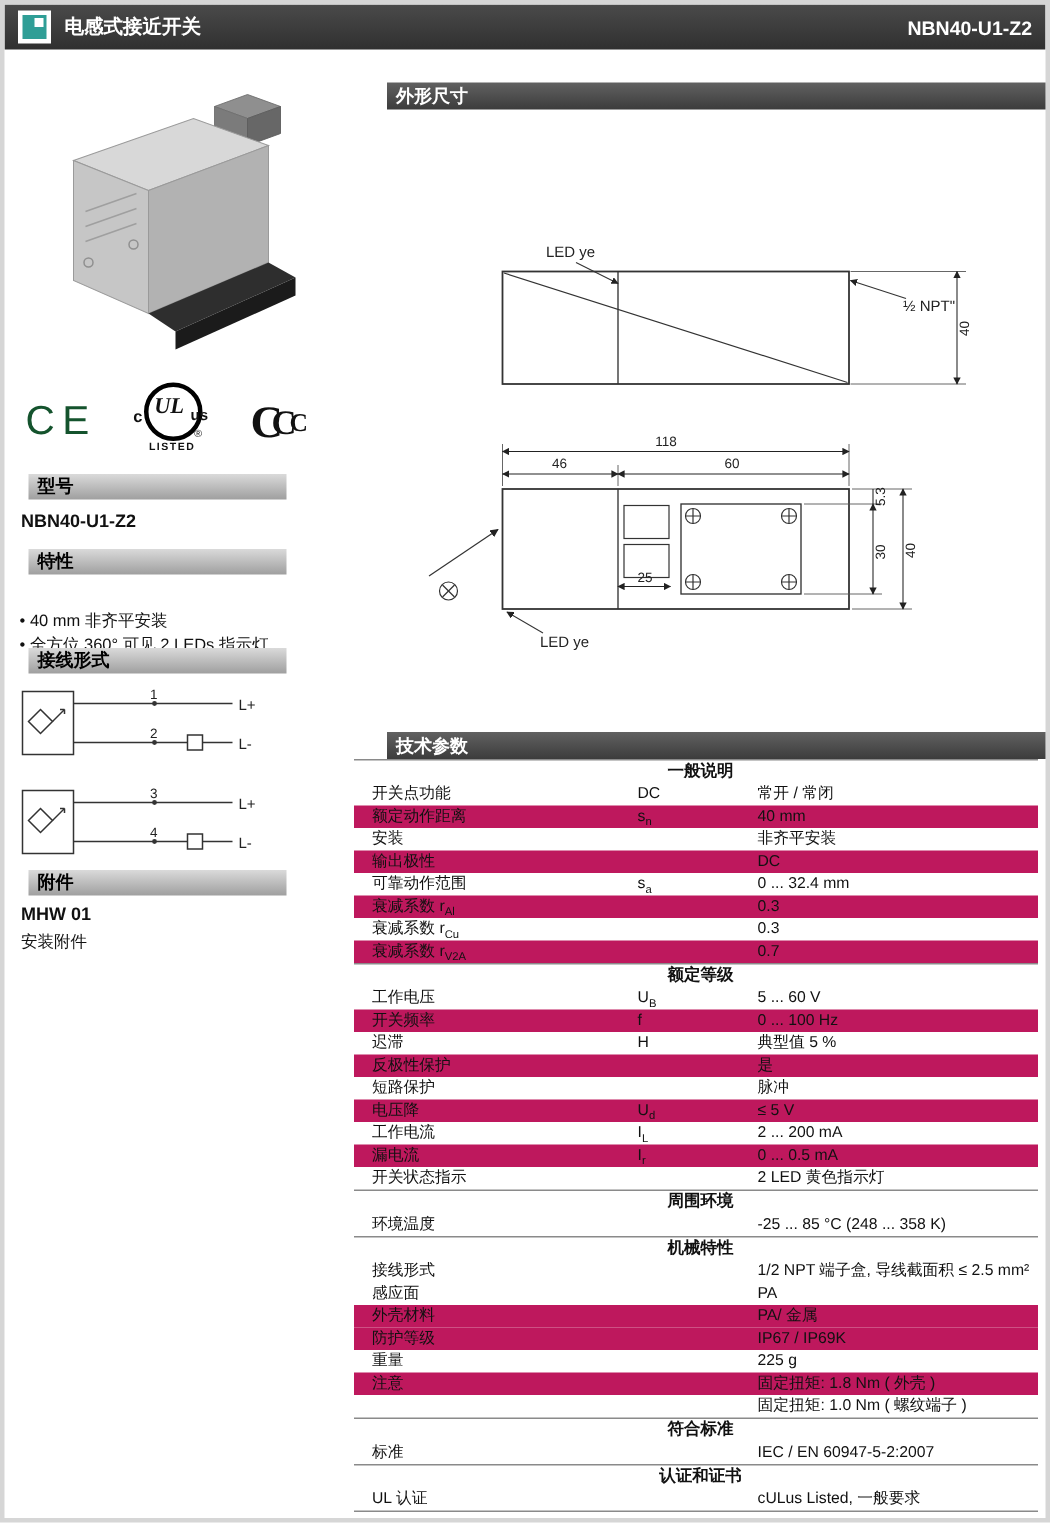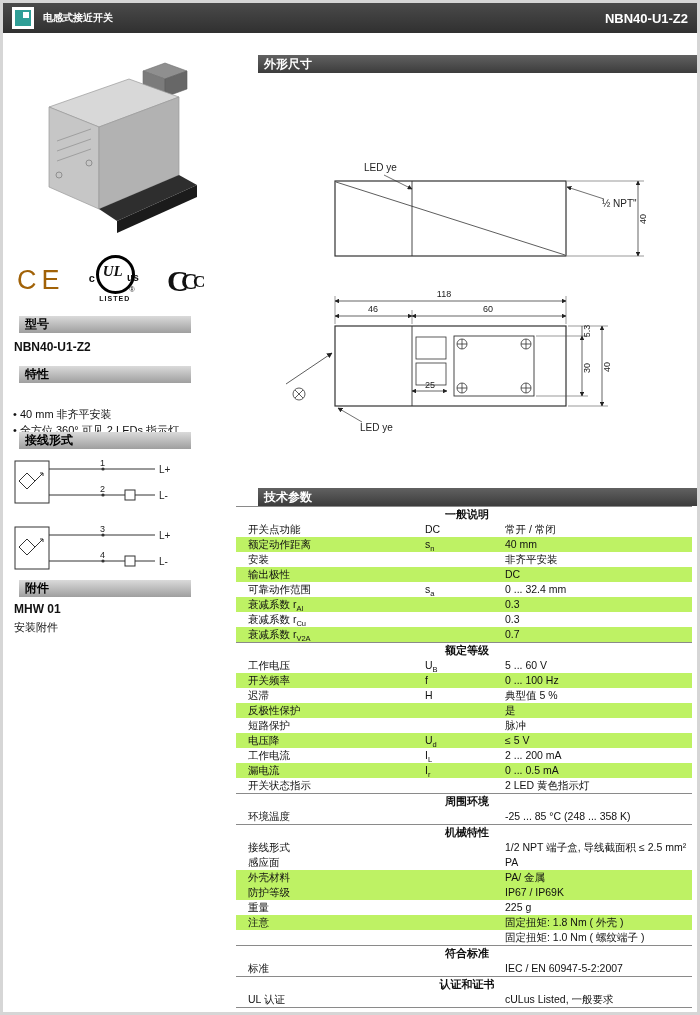--- a/index.html
+++ b/index.html
@@ -8,27 +8,27 @@
     font-family:"Liberation Sans","DejaVu Sans",sans-serif;color:#111;
   }
   .page{position:absolute;left:3px;top:3px;width:694px;height:1009px;background:#fff;overflow:hidden;}
 
   
   .topbar{position:absolute;left:0;top:0;width:694px;height:30px;background:linear-gradient(#4a4a4a,#303030);
     display:flex;align-items:center;padding:0 9px;box-sizing:border-box;}
   .logo-box{width:22px;height:22px;background:#fff;display:flex;align-items:center;justify-content:center;margin-right:9px;flex:0 0 auto;}
   .logo-inner{width:16px;height:16px;background:#2f9e96;position:relative;}
   .logo-inner::after{content:"";position:absolute;right:2px;top:2px;width:6px;height:6px;background:#fff;}
-  .topbar-title{color:#fff;font-size:10px;font-weight:bold;}
+  .topbar-title{color:#fff;font-size:13px;font-weight:bold;}
   .topbar-part{margin-left:auto;color:#fff;font-size:13px;font-weight:bold;}
 
   
   .photo{position:absolute;left:8px;top:42px;width:212px;height:200px;}
   .certs{position:absolute;left:14px;top:250px;width:198px;height:54px;display:flex;align-items:center;justify-content:space-between;}
-  .ce-mark{font-size:27px;letter-spacing:5px;color:#a16207;font-weight:400;}
+  .ce-mark{font-size:27px;letter-spacing:5px;color:#14532d;font-weight:400;}
   .ul-mark{position:relative;width:52px;height:50px;flex:0 0 auto;}
   .ul-circle{position:absolute;left:7px;top:0;width:33px;height:33px;border:3px solid #000;border-radius:50%;}
   .ul-main{position:absolute;left:14px;top:8px;font-family:"Liberation Serif","DejaVu Serif",serif;font-style:italic;font-weight:bold;font-size:15px;}
   .ul-c{position:absolute;left:0;top:17px;font-size:11px;font-weight:bold;}
   .ul-us{position:absolute;right:2px;top:17px;font-size:10px;font-weight:bold;text-align:center;}
   .ul-reg{position:absolute;right:6px;top:31px;font-size:7px;}
   .ul-listed{position:absolute;left:0;width:52px;top:40px;text-align:center;font-size:7px;font-weight:bold;letter-spacing:1px;}
   .ccc-mark{width:50px;height:38px;flex:0 0 auto;}
   .ccc-mark text{font-family:"Liberation Serif","DejaVu Serif",serif;font-weight:bold;fill:#111;}
 
@@ -49,21 +49,21 @@
   .dark-bar{position:absolute;left:233px;width:456px;height:18px;background:linear-gradient(#616161,#3c3c3c);
     color:#fff;font-weight:bold;font-size:12px;line-height:18px;padding-left:6px;box-sizing:border-box;margin-left:22px;}
   .bar-dims{top:52px;}
   .bar-tech{top:485px;}
   .drawing{position:absolute;left:233px;top:88px;width:456px;height:410px;text-align:center;}
 
   .tech-table{position:absolute;left:233px;top:503px;width:456px;border-bottom:1px solid #8a8a8a;}
   .sec-row{height:16px;line-height:15px;font-size:11px;font-weight:bold;padding-left:6px;
     border-top:1px solid #8a8a8a;box-sizing:border-box;white-space:nowrap;text-align:center;}
   .data-row{position:relative;height:15px;font-size:10.5px;line-height:15px;white-space:nowrap;}
-  .data-row.shade{background:#bef264;padding-left:34px;}
+  .data-row.shade{background:#be185d;padding-left:34px;}
   .c-label{position:absolute;left:12px;}
   .c-sym{position:absolute;left:189px;}
   .c-val{position:absolute;left:269px;}
   sub{font-size:7.5px;}
 
   svg text{fill:#222;}
   .dimtxt{font-size:9px;}
   .lbltxt{font-size:10px;}
 </style>
 </head>

